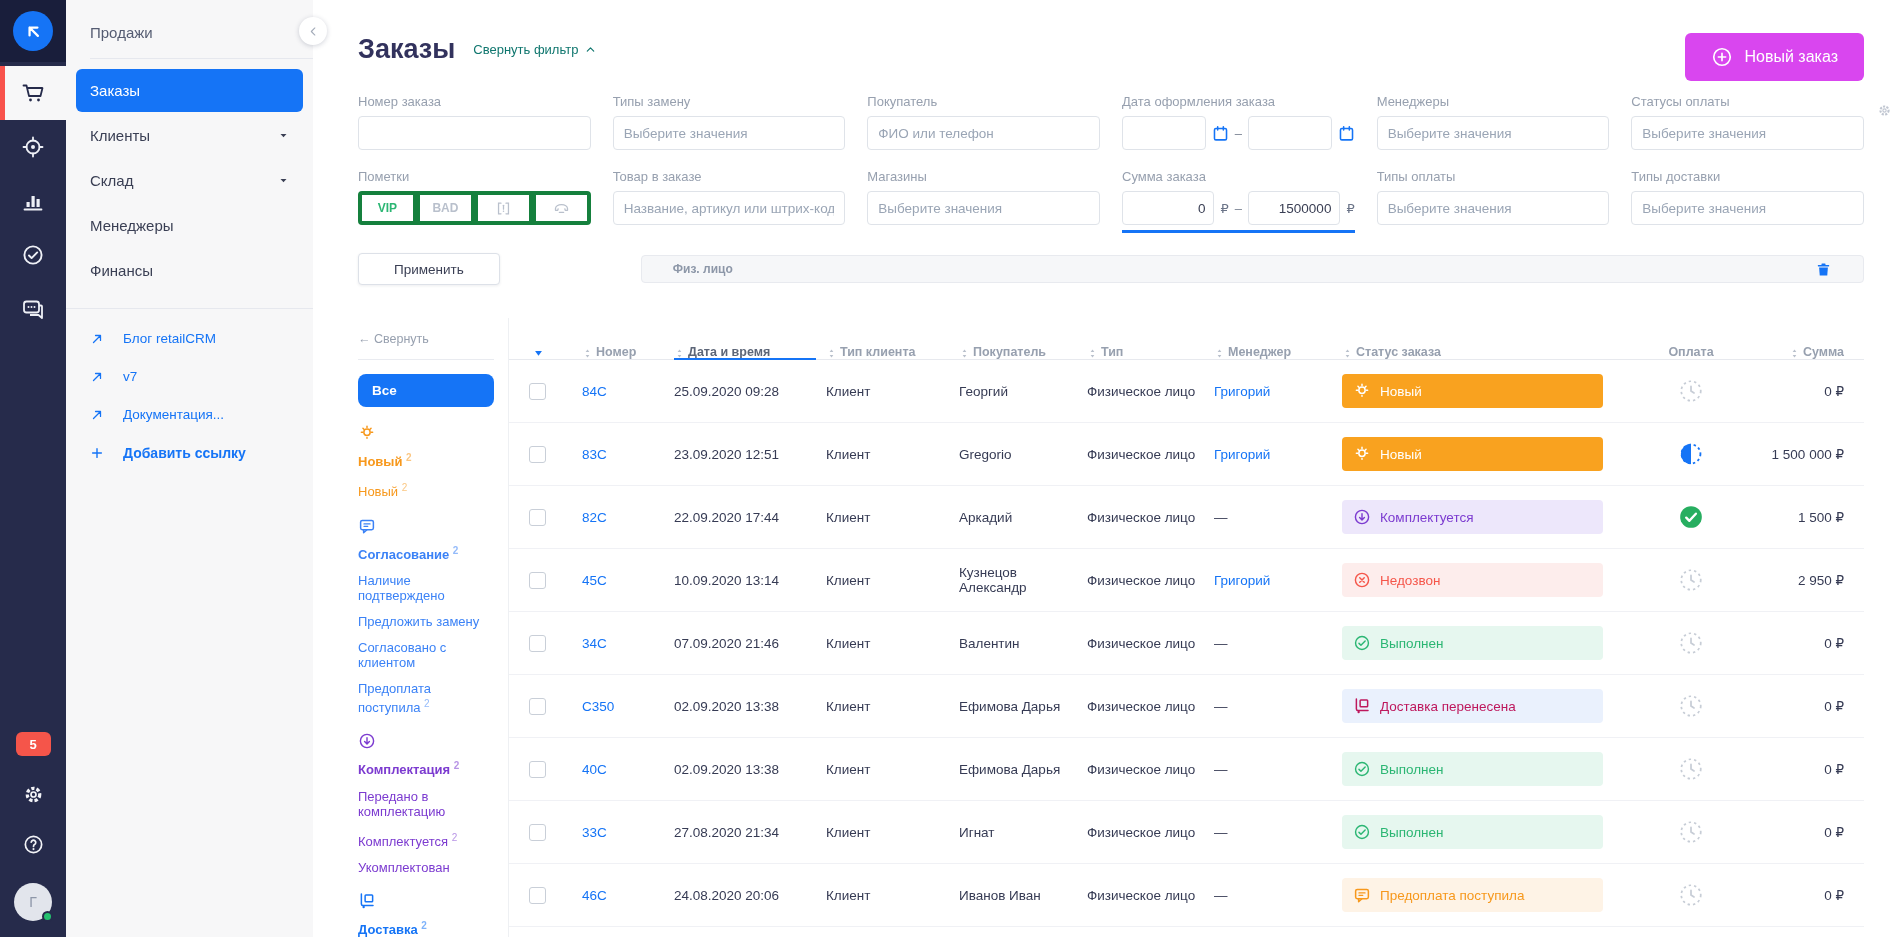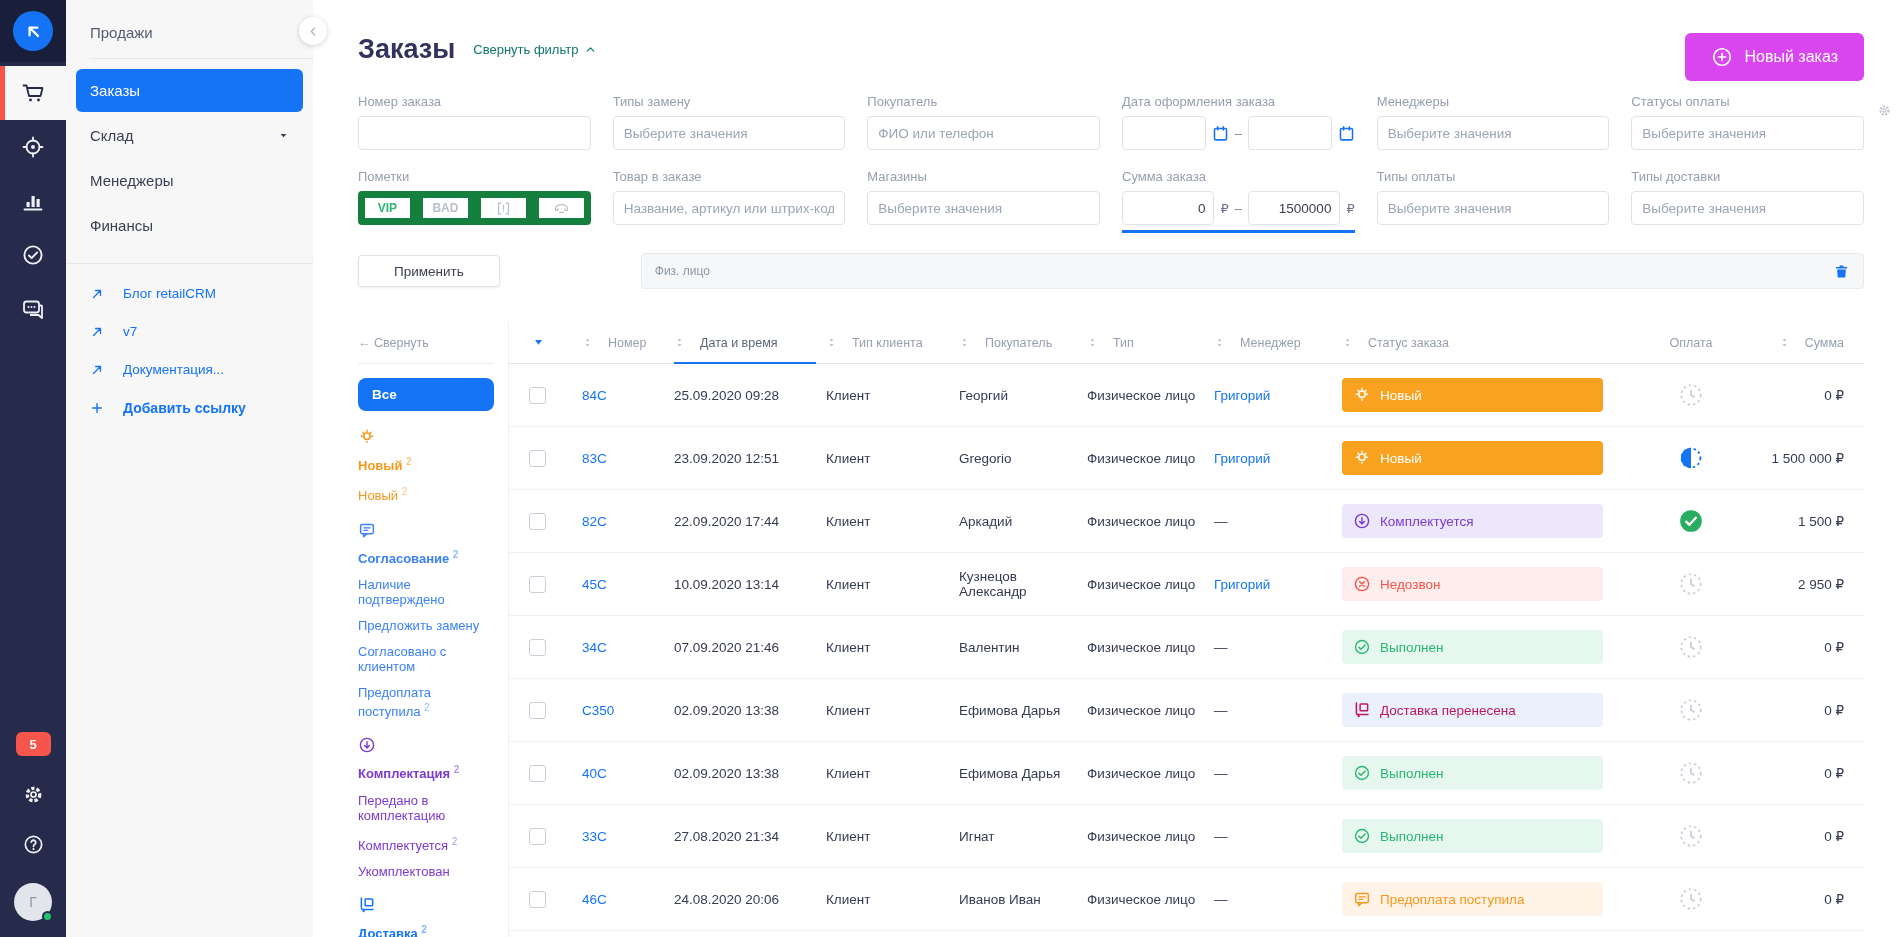--- a/index.html
+++ b/index.html
@@ -61,48 +61,48 @@
 .f-select .ph{color:#9aa5b5;font-size:13.5px;}
 .f-range{display:flex;align-items:center;gap:6px;position:relative;}
 .f-range .f-input{flex:1;min-width:0;padding:0 8px;}
 .cal{color:#1574f6;cursor:pointer;}
 .cal svg{width:17px;height:17px;}
 .dash{color:#7b8494;font-size:13px;}
 .cur{color:#6b7488;font-size:13px;}
 .f-money{text-align:right;}
 .sum-underline{position:absolute;left:0;right:0;bottom:-8px;height:3px;background:#1574f6;}
 .marks{display:flex;}
-.mark-btn{flex:1;height:34px;background:#fff;border:7px solid #15803d;margin-left:-1px;display:flex;align-items:center;justify-content:center;font-size:12px;font-weight:bold;color:#b9c0cc;cursor:pointer;}
+.mark-btn{flex:1;height:34px;background:#fff;border:4px solid #15803d;margin-left:-1px;display:flex;align-items:center;justify-content:center;font-size:12px;font-weight:bold;color:#b9c0cc;cursor:pointer;}
 .mark-btn:first-child{margin-left:0;border-radius:4px 0 0 4px;}
 .mark-btn:last-child{border-radius:0 4px 4px 0;}
 .mark-btn svg{width:17px;height:17px;}
 
 
 .filter-actions{display:flex;align-items:center;margin-top:28px;}
 .apply-btn{height:32px;padding:0 35px;background:#fff;border:1px solid #dde1e8;border-radius:4px;font-size:13.5px;color:#3a3f54;box-shadow:0 1px 3px rgba(30,40,70,.08);cursor:pointer;}
-.saved-filter{margin-left:141px;flex:1;height:36px;background:#f6f7f9;border:1px solid #e8eaef;border-radius:4px;display:flex;align-items:center;padding:0 13px;cursor:pointer;}
+.saved-filter{margin-left:141px;flex:1;height:28px;background:#f6f7f9;border:1px solid #e8eaef;border-radius:4px;display:flex;align-items:center;padding:0 31px;cursor:pointer;font-weight:bold;}
 .saved-filter-label{font-size:12px;color:#8d97a8;}
 .saved-trash{margin-left:auto;color:#1574f6;cursor:pointer;}
 .saved-trash svg{width:17px;height:17px;}
 
 
 .table-area{display:flex;margin-top:33px;}
 .status-panel{width:150px;flex-shrink:0;padding-right:14px;}
 .sp-header{height:42px;display:flex;align-items:center;font-size:12.5px;color:#97a0af;border-bottom:1px solid #e9ebf0;cursor:pointer;}
 .sp-all{margin-top:14px;background:#1574f6;color:#fff;font-weight:bold;font-size:13.5px;border-radius:8px;padding:9px 14px;width:136px;cursor:pointer;}
 .sp-group{margin-top:17px;}
 .sp-icon{margin-bottom:8px;}
 .sp-icon svg{width:18px;height:18px;}
 .sp-item{font-size:13px;line-height:15px;margin-bottom:11px;cursor:pointer;}
 .sp-item.bold{font-weight:bold;}
 .sp-item sup{font-size:10px;opacity:.55;}
 
 .orders{flex:1;border-left:1px solid #eef0f3;--cols:73px 92px 152px 133px 128px 127px 128px 299px 100px 1fr;}
 .orders-header{display:grid;grid-template-columns:var(--cols);height:42px;align-items:center;border-bottom:1px solid #e7e9ee;}
-.oh-cell{font-size:12.5px;color:#97a0af;display:flex;align-items:center;gap:15px;height:100%;position:relative;cursor:pointer;}
+.oh-cell{font-size:12.5px;color:#97a0af;display:flex;align-items:flex-end;gap:3px;height:100%;position:relative;cursor:pointer;font-weight:bold;}
 .oh-cell .sort{color:#b9c0cc;}
 .oh-cell .sort svg{width:11px;height:11px;}
 .oh-cell.sorted .oh-label{color:#5d6678;}
 .oh-cell.sorted::after{content:"";position:absolute;left:0;right:10px;bottom:-1px;height:2px;background:#1574f6;}
 .oh-cell.center{justify-content:center;}
 .oh-cell.right{justify-content:flex-end;padding-right:20px;}
 .col-filter{color:#1574f6;margin-left:24px;cursor:pointer;}
 .col-filter svg{width:11px;height:11px;}
 .order-row{display:grid;grid-template-columns:var(--cols);min-height:63px;align-items:center;border-bottom:1px solid #f0f1f5;font-size:13.5px;color:#363b54;}
 .cell{padding-right:12px;}
@@ -200,20 +200,28 @@
   </aside>
 
   <aside class="sidebar">
     <div class="sidebar-title">Продажи</div>
     <div class="sidebar-divider"></div>
     <nav id="side-menu">
         <div class="menu-item active">
           <span>Заказы</span>
         </div>
         <div class="menu-item">
+          <span>Клиенты</span>
+          <span class="chev">
+            <svg viewBox="0 0 24 24">
+              <path d="M5.5 8.5h13L12 16z" fill="currentColor"></path>
+            </svg>
+          </span>
+        </div>
+        <div class="menu-item">
           <span>Склад</span>
           <span class="chev">
             <svg viewBox="0 0 24 24">
               <path d="M5.5 8.5h13L12 16z" fill="currentColor"></path>
             </svg>
           </span>
         </div>
         <div class="menu-item">
           <span>Менеджеры</span>
         </div>

